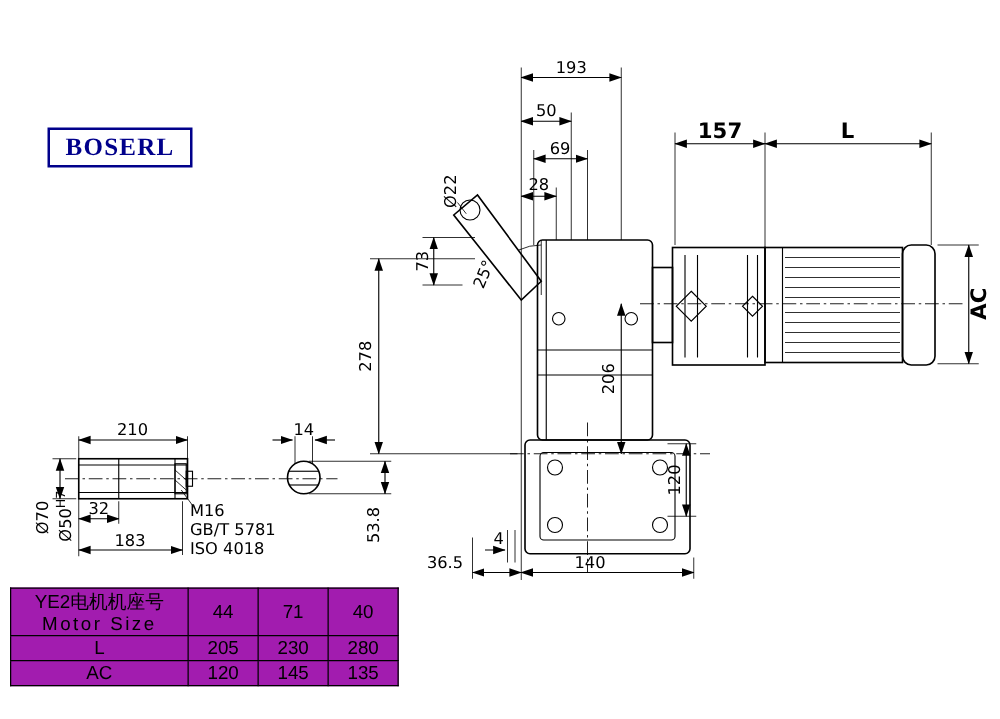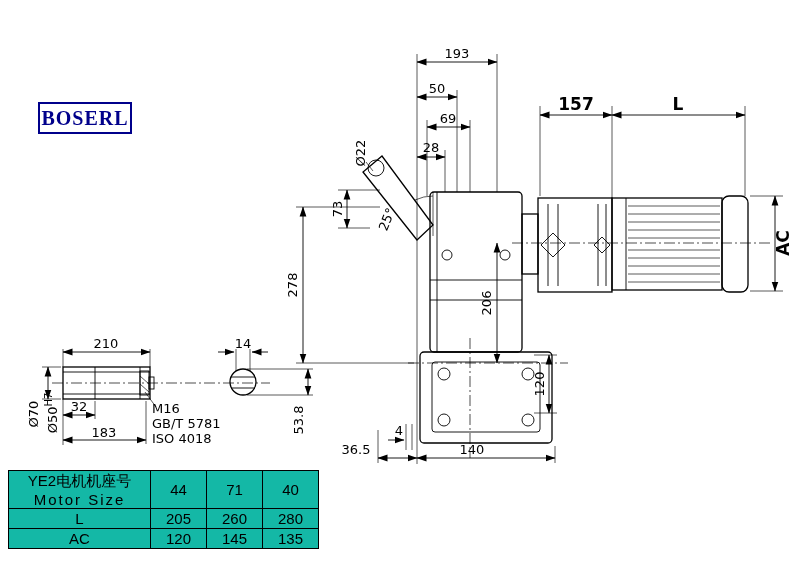--- a/index.html
+++ b/index.html
@@ -2,36 +2,36 @@
 <html><head>
 <meta charset="utf-8">
 <style>
   * { margin:0; padding:0; box-sizing:border-box; }
   html,body { background:#ffffff; }
   body { width:800px; height:575px; font-family:"Liberation Sans", sans-serif; }
   .canvas { position:relative; width:800px; height:575px; background:#fff; overflow:hidden; }
 
   .title { position:absolute; left:8px; top:2px; font-size:25px; font-weight:bold; color:#000; white-space:nowrap; }
 
-  .brand-box { position:absolute; left:38px; top:102px; width:94px; height:32px;
+  .brand-box { position:absolute; left:38px; top:102px; width:116px; height:32px;
                border:2px solid #00008b; display:flex; align-items:center; justify-content:center; background:#fff; }
   .brand-box span { font-family:"Liberation Serif", serif; font-weight:bold; font-size:20px; color:#00008b; letter-spacing:1px; }
 
   svg.draw { position:absolute; left:0; top:0; }
   svg text { font-family:"DejaVu Sans", sans-serif; font-size:13px; fill:#000; text-anchor:middle; }
   svg text.big { font-size:17px; font-weight:bold; }
   svg text.small, svg tspan.small { font-size:10px; }
   svg text.ta-s { text-anchor:start; }
   .geo  { stroke:#000; stroke-width:1.3; fill:none; }
   .geo2 { stroke:#000; stroke-width:0.9; fill:none; }
   .thin { stroke:#000; stroke-width:0.65; fill:none; }
   .dim  { stroke:#000; stroke-width:0.9; fill:none; }
   .cl   { stroke:#000; stroke-width:0.7; stroke-dasharray:11 3 2 3; fill:none; }
 
-  table.spec { position:absolute; left:8px; top:470px; border-collapse:collapse; background:#14b8a6; }
+  table.spec { position:absolute; left:8px; top:470px; border-collapse:collapse; background:#a21caf; }
   table.spec th, table.spec td { border:1px solid #000; text-align:center; vertical-align:middle;
                font-size:15px; font-weight:normal; color:#000; padding:0 4px; }
   table.spec .c0 { width:142px; }
   table.spec .cn { width:56px; }
   table.spec tr.hd th, table.spec tr.hd td { height:38px; }
   table.spec tr.dr td { height:20px; }
   .hdr-en { letter-spacing:2px; }
 </style>
 </head>
 <body>
@@ -224,21 +224,21 @@
         <div>YE2电机机座号</div>
         <div class="hdr-en">Motor Size</div>
       </th>
       <td class="cn">44</td>
       <td class="cn">71</td>
       <td class="cn">40</td>
     </tr>
     <tr class="dr">
       <td class="c0">L</td>
       <td class="cn">205</td>
-      <td class="cn">260</td>
+      <td class="cn">230</td>
       <td class="cn">280</td>
     </tr>
     <tr class="dr">
       <td class="c0">AC</td>
       <td class="cn">120</td>
       <td class="cn">145</td>
       <td class="cn">135</td>
     </tr>
   </tbody>
     </table>

